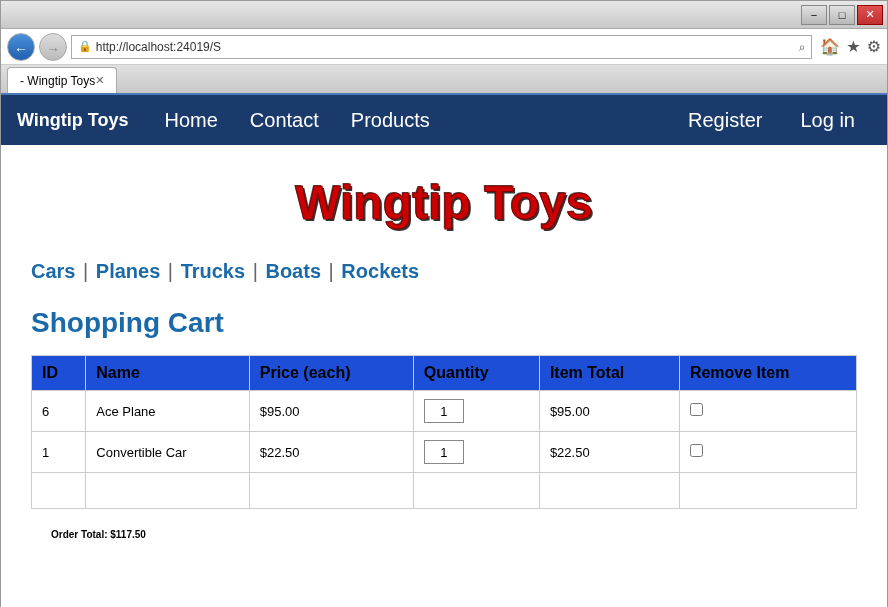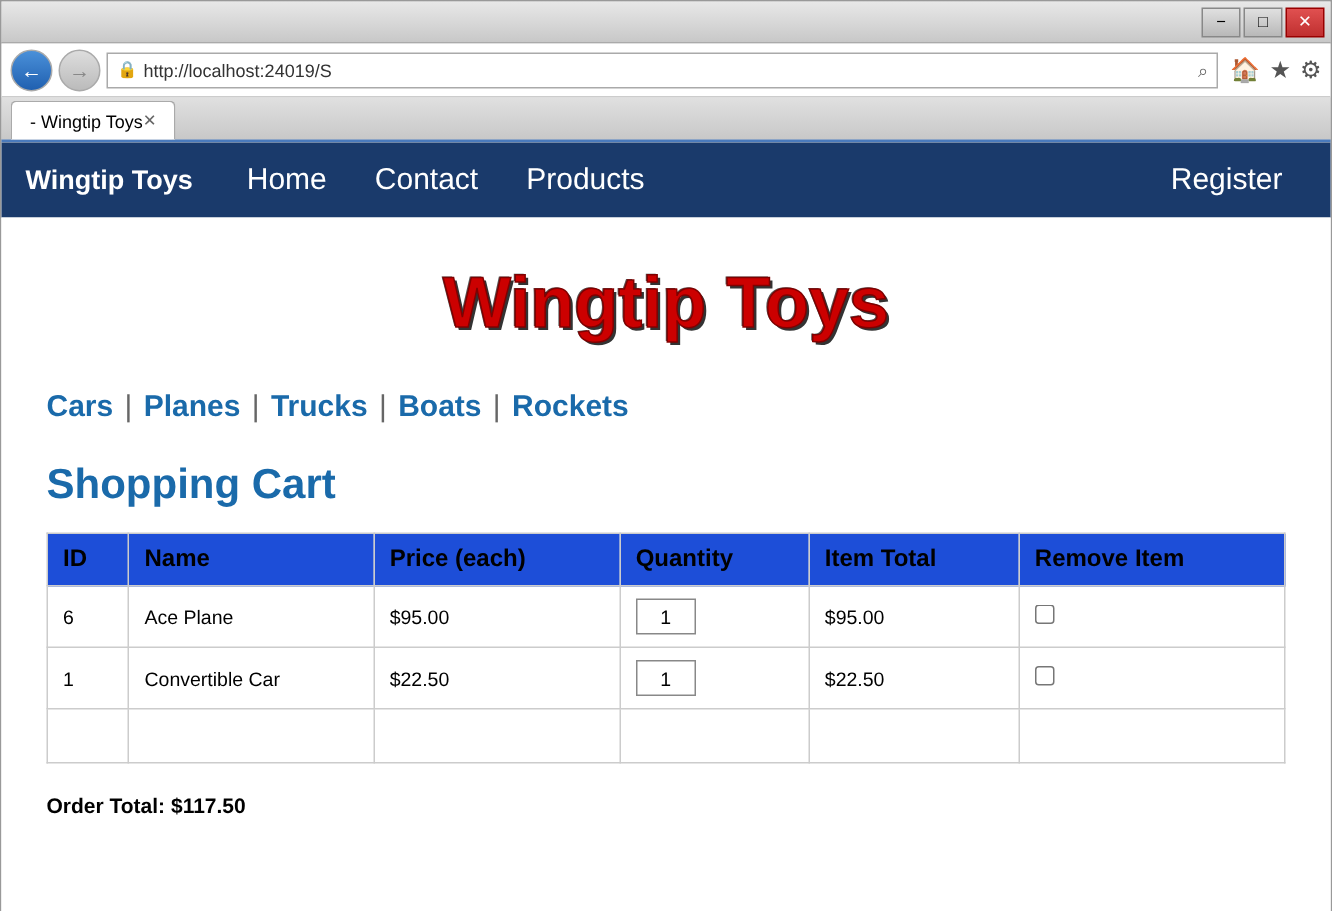--- a/index.html
+++ b/index.html
@@ -185,23 +185,24 @@
     .qty-input {
       width: 40px;
       height: 24px;
       border: 1px solid #888;
       padding: 2px 4px;
       font-size: 13px;
       text-align: center;
     }
 
     .order-total {
-      font-size: 14px;
+      font-size: 10px;
       font-weight: bold;
       margin-bottom: 40px;
+      margin-left: 20px;
     }
 
     
     .browser-icons {
       display: flex; gap: 6px; align-items: center; margin-left: 4px;
     }
     .browser-icon {
       font-size: 16px; color: #555; cursor: pointer;
     }
   </style>
@@ -244,20 +245,21 @@
 
     <nav class="navbar">
       <span class="brand">Wingtip Toys</span>
       <div class="nav-links">
         <a class="nav-link">Home</a>
         <a class="nav-link">Contact</a>
         <a class="nav-link">Products</a>
       </div>
       <div class="nav-right">
         <a class="nav-link">Register</a>
+        <a class="nav-link">Log in</a>
       </div>
     </nav>
 
     <div class="main-content">
 
       <div class="site-title">Wingtip Toys</div>
 
       <div class="category-links">
         <a>Cars</a>
         <span class="category-sep"> |</span>

